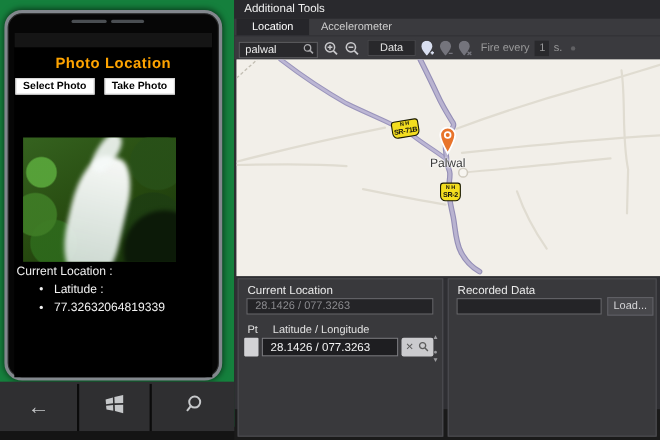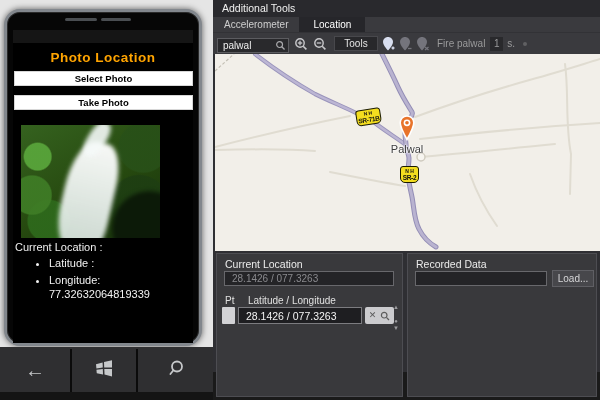--- a/index.html
+++ b/index.html
@@ -1,32 +1,32 @@
 <!DOCTYPE html>
 <html><head>
 <meta charset="utf-8">
 <style>
   html,body{margin:0;padding:0;background:#101010;}
   *{box-sizing:border-box;}
   #root{position:relative;width:600px;height:400px;overflow:hidden;
         font-family:"Liberation Sans",sans-serif;background:#1a1a1a;}
 
   
-  .phone-area{position:absolute;left:0;top:0;width:213px;height:388px;background:#e5e5e5;}
+  .phone-area{position:absolute;left:0;top:0;width:213px;height:388px;background:#15803d;}
   .phone{position:absolute;left:4px;top:9px;width:198px;height:337px;
          background:#060606;border:3px solid #82878d;border-radius:16px;
          box-shadow:inset 0 0 0 1px #2a2a2a, 0 0 6px rgba(0,0,0,.6);}
   .speaker{position:absolute;top:6px;height:3px;background:#4a4e52;border-radius:2px;}
   .speaker.s1{left:58px;width:32px;}
   .speaker.s2{left:94px;width:30px;}
   .screen{position:absolute;left:6px;top:18px;width:180px;height:313px;background:#000;overflow:hidden;}
   .statusbar{width:100%;height:13px;background:#151515;}
   .app-title{margin-top:7px;text-align:center;font-size:13.5px;font-weight:bold;
              color:#ffa400;letter-spacing:.5px;}
-  .btn-row{display:flex;gap:9px;margin:6px 0 0 1px;flex-direction:column;}
+  .btn-row{display:flex;gap:9px;margin:6px 0 0 1px;}
   .wp-btn{background:#fff;color:#000;border:1px solid #d7d7d7;font-size:9.5px;font-weight:bold;
           height:15px;line-height:13px;padding:0 6px;font-family:"Liberation Sans",sans-serif;}
   .photo{position:absolute;left:8px;top:95px;width:139px;height:113px;overflow:hidden;
          background:
            radial-gradient(circle at 12% 28%, rgba(88,164,58,.95) 0 9%, rgba(88,164,58,0) 10%),
            radial-gradient(circle at 8% 62%, rgba(63,125,38,.9) 0 13%, rgba(63,125,38,0) 14%),
            radial-gradient(circle at 20% 85%, rgba(46,106,28,.9) 0 14%, rgba(46,106,28,0) 15%),
            radial-gradient(circle at 88% 20%, rgba(40,80,24,.9) 0 16%, rgba(40,80,24,0) 17%),
            radial-gradient(circle at 85% 70%, rgba(30,62,18,.95) 0 20%, rgba(30,62,18,0) 21%),
            linear-gradient(150deg,#35621f 0%,#26490f 55%,#16300c 100%);}
@@ -130,21 +130,20 @@
           <div class="falls"></div>
             <div class="falls2"></div>
             <div class="rocks"></div>
         </div>
         <div class="cur-loc">Current Location :</div>
         <ul class="loc-list">
           <li>
             <div>Latitude :</div>
           </li>
           <li>
-            <div>Longitude:</div>
             <div>77.32632064819339</div>
           </li>
         </ul>
       </div>
     </div>
     <div class="navbar">
       <div class="nav-sep" style="left:70px;"></div>
       <div class="nav-sep" style="left:136px;"></div>
       <div class="nav-cell" style="left:0;width:70px;">
         <span class="back-glyph">←</span>
@@ -168,22 +167,22 @@
         </span>
       </div>
     </div>
     <div class="nav-bottom"></div>
   </div>
 
   <div class="tools">
     <div class="titlebar">Additional Tools</div>
 
     <div class="tabrow">
+      <div class="tab active">Location</div>
       <div class="tab">Accelerometer</div>
-      <div class="tab active">Location</div>
     </div>
 
     <div class="toolbar">
       <span class="search-wrap">
         <input class="search-input" value="palwal" style="">
         <span class="search-glyph">
           <svg width="11" height="11" viewBox="0 0 12 12">
             <circle cx="5" cy="5" r="3.2" fill="none" stroke="#a9a9ac" stroke-width="1.3"></circle>
             <line x1="7.4" y1="7.4" x2="10.4" y2="10.4" stroke="#a9a9ac" stroke-width="1.5"></line>
           </svg>
@@ -197,42 +196,42 @@
           <line x1="9.2" y1="9.2" x2="12.4" y2="12.4" stroke="#c8c8cb" stroke-width="1.6"></line>
         </svg>
       </span>
       <span class="tool-ico">
         <svg width="14" height="14" viewBox="0 0 14 14">
           <circle cx="6" cy="6" r="4.2" fill="none" stroke="#c8c8cb" stroke-width="1.4"></circle>
           <line x1="3.8" y1="6" x2="8.2" y2="6" stroke="#c8c8cb" stroke-width="1.3"></line>
           <line x1="9.2" y1="9.2" x2="12.4" y2="12.4" stroke="#c8c8cb" stroke-width="1.6"></line>
         </svg>
       </span>
-      <div class="live-btn">Tools</div>
+      <div class="live-btn">Data</div>
       <span class="pin-ico">
         <svg width="12" height="14" viewBox="0 0 12 14">
           <path fill="#d9dff0" d="M5,0 C2.2,0 0,2.2 0,5 c0,3.3 5,8.5 5,8.5 S10,8.3 10,5 C10,2.2 7.8,0 5,0 Z"></path>
           <line x1="8.5" y1="11" x2="11.5" y2="11" stroke="#d9dff0" stroke-width="1.4"></line>
           <line x1="10" y1="9.5" x2="10" y2="12.5" stroke="#d9dff0" stroke-width="1.4"></line>
         </svg>
       </span>
       <span class="pin-ico">
         <svg width="12" height="14" viewBox="0 0 12 14">
           <path fill="#74747c" d="M5,0 C2.2,0 0,2.2 0,5 c0,3.3 5,8.5 5,8.5 S10,8.3 10,5 C10,2.2 7.8,0 5,0 Z"></path>
           <line x1="8" y1="11.5" x2="11.5" y2="11.5" stroke="#74747c" stroke-width="1.3"></line>
         </svg>
       </span>
       <span class="pin-ico">
         <svg width="12" height="14" viewBox="0 0 12 14">
           <path fill="#74747c" d="M5,0 C2.2,0 0,2.2 0,5 c0,3.3 5,8.5 5,8.5 S10,8.3 10,5 C10,2.2 7.8,0 5,0 Z"></path>
           <line x1="8" y1="10" x2="11.5" y2="13" stroke="#74747c" stroke-width="1.3"></line>
           <line x1="11.5" y1="10" x2="8" y2="13" stroke="#74747c" stroke-width="1.3"></line>
         </svg>
       </span>
-      <span class="fire-label">Fire palwal</span>
+      <span class="fire-label">Fire every</span>
       <div class="fire-value">1</div>
       <span class="fire-unit">s.</span>
       <span class="stepper-dot"></span>
     </div>
 
     <div class="map">
       <svg width="385" height="197" viewBox="0 0 385 197">
         <rect x="0" y="0" width="385" height="197" fill="#f2efe9"></rect>
 
         <path d="M0,17 L19,0" fill="none" stroke="#c3bfb4" stroke-width="1.2" stroke-dasharray="3,2"></path>

